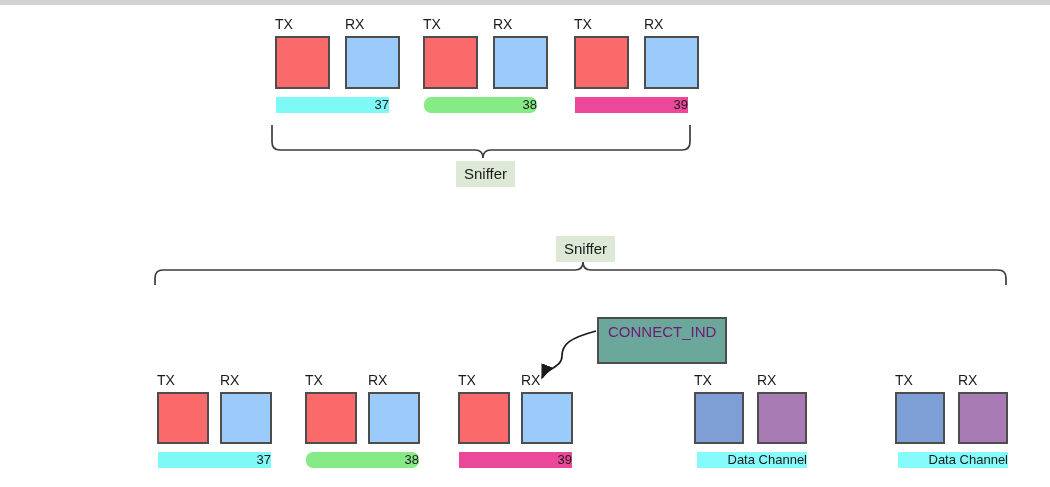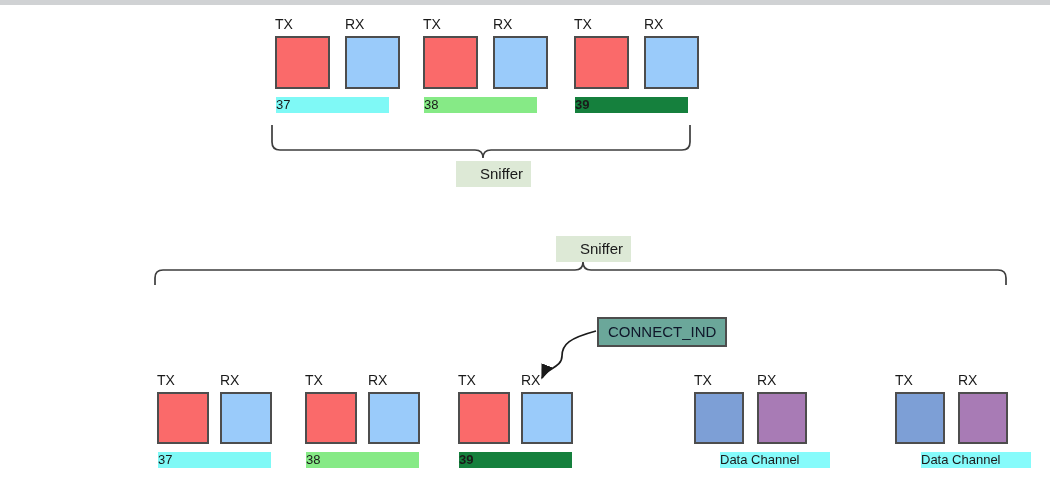--- a/index.html
+++ b/index.html
@@ -51,46 +51,46 @@
     font-size: 14px;
     color: #1a1a1a;
     white-space: nowrap;
     line-height: 1;
   }
   .chan-bar {
     position: absolute;
     box-sizing: border-box;
     font-size: 13px;
     color: #1a1a1a;
-    text-align: left;
+    text-align: right;
     line-height: 16px;
     white-space: nowrap;
     overflow: hidden;
   }
   .chan-37 { background: #7ff9f6; }
-  .chan-38 { background: #86ea86; }
-  .chan-39 { background: #15803d; font-weight: bold; }
-  .chan-data { background: #86fbfb; margin-left: 23px; }
+  .chan-38 { background: #86ea86; border-radius: 7px; }
+  .chan-39 { background: #ec4899; }
+  .chan-data { background: #86fbfb; }
   .sniffer-label {
     position: absolute;
     font-size: 15px;
     color: #1a1a1a;
     background: #dde9d6;
-    padding: 4px 8px 5px 24px;
+    padding: 4px 8px 5px 8px;
     white-space: nowrap;
     line-height: 1.15;
   }
   .pkt-box {
     position: absolute;
     box-sizing: border-box;
     font-size: 15px;
-    color: #0f172a;
+    color: #701a75;
     background: #6ba79a;
     border: 2px solid #4d4d4d;
-    padding: 4px 9px 5px 9px;
+    padding: 4px 9px 22px 9px;
     white-space: nowrap;
     line-height: 1.15;
   }
 </style>
 </head>
 <body>
 
 <div id="canvas">
 
   <div id="topbar"></div>

